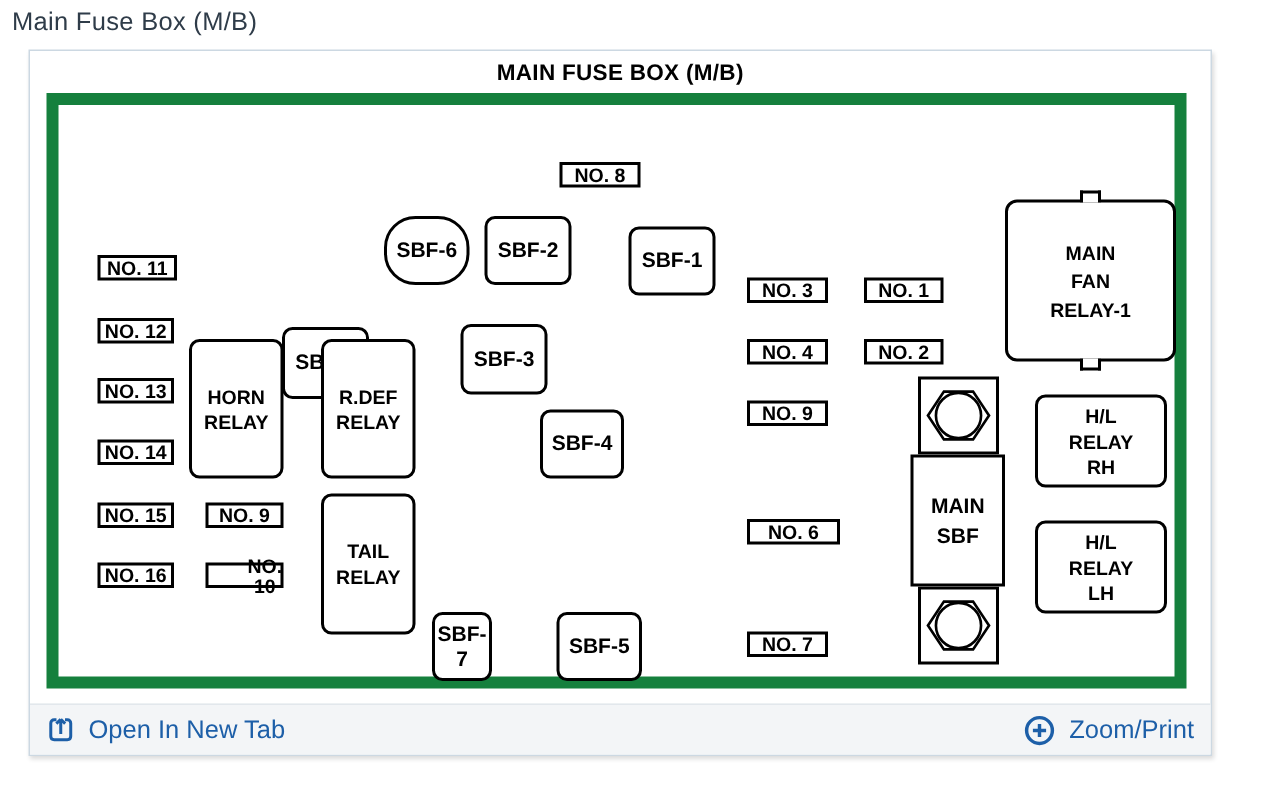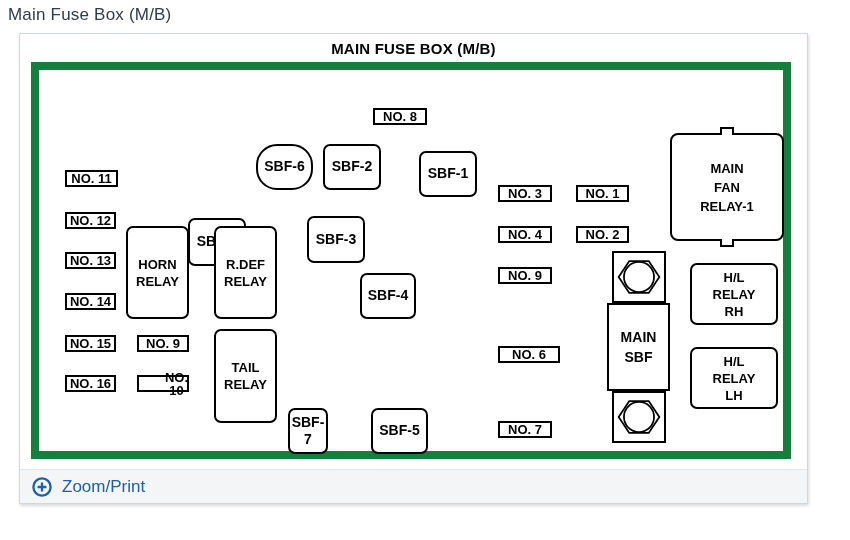--- a/index.html
+++ b/index.html
@@ -111,20 +111,29 @@
             <circle cx="27" cy="26" r="17" fill="none" stroke="#000" stroke-width="2"></circle>
           </svg></div>
         <div class="box kind-plain" style="left: 568px; top: 233px; width: 63px; height: 88px;">MAIN
 SBF</div>
       </div>
   </div>
 
   <div class="footer">
     <a class="footer-link">
       <span>
+        <svg width="19" height="19" viewBox="0 0 20 20" fill="none" stroke="#1d5fa8" stroke-width="2.1">
+          <path d="M7 3 H5.4 C3.9 3 3 3.9 3 5.4 V14.6 C3 16.1 3.9 17 5.4 17 H14.6 C16.1 17 17 16.1 17 14.6 V5.4 C17 3.9 16.1 3 14.6 3 H13"></path>
+          <path d="M10 13 V2.6 M10 2.6 L6.9 5.7 M10 2.6 L13.1 5.7"></path>
+        </svg>
+      </span>
+      <span>Open In New Tab</span>
+    </a>
+    <a class="footer-link">
+      <span>
         <svg width="22" height="22" viewBox="0 0 22 22" fill="none" stroke="#1d5fa8" stroke-width="2.3">
           <circle cx="11" cy="11" r="8.6"></circle>
           <path d="M6.6 11 H15.4 M11 6.6 V15.4"></path>
         </svg>
       </span>
       <span>Zoom/Print</span>
     </a>
   </div>
 </div>
 

